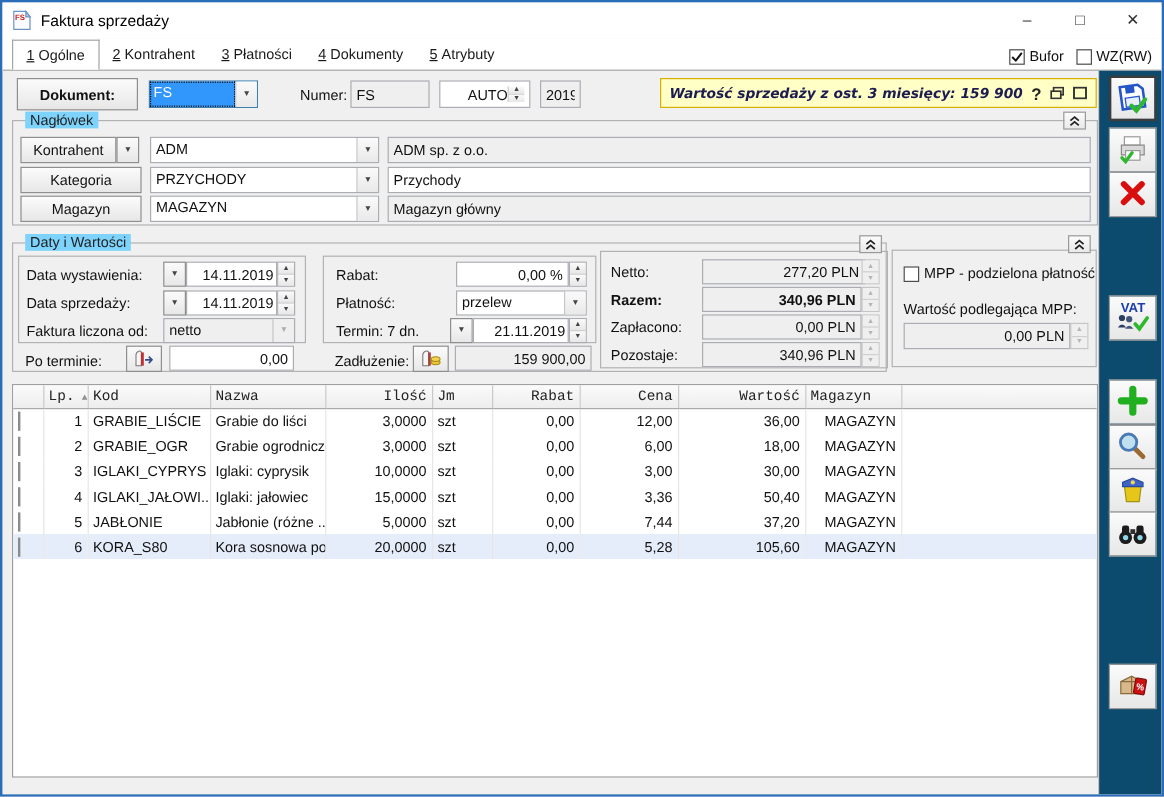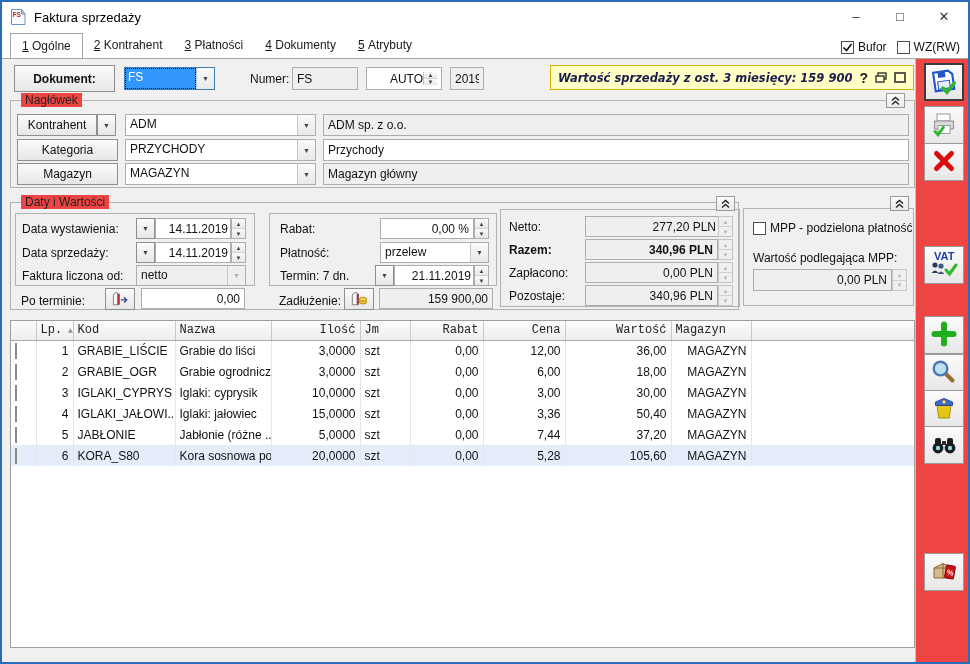--- a/index.html
+++ b/index.html
@@ -49,42 +49,42 @@
   .lbl-numer { left:248px; top:70px; }
   .fld-numer { left:290px; top:65px; width:66px; height:23px; }
   .fld-auto { left:364px; top:65px; width:76px; height:23px; }
   .fld-year { left:448px; top:65px; width:34px; height:23px; }
   .fld-year .val { text-align:center; }
   .infobox { left:548px; top:63px; width:364px; height:25px; background:#ffffc6; border:1px solid #d4af00; display:flex; align-items:center; padding:0 7px; gap:7px; }
   .infotext { flex:1; font-family:"DejaVu Sans",sans-serif; font-style:italic; font-weight:bold; font-size:11.5px; color:#1c1c50; white-space:nowrap; overflow:hidden; }
   .qmark { font-weight:bold; font-size:14px; color:#222; }
   
   .groupbox { position:absolute; border:1px solid #b2b2b2; }
-  .legend { position:absolute; top:-8px; left:10px; background:#ef4444; padding:0 4px; color:#222; }
+  .legend { position:absolute; top:-8px; left:10px; background:#7dd3fc; padding:0 4px; color:#222; }
   .gb-naglowek { left:8px; top:98px; width:905px; height:88px; }
   .ng-row { position:absolute; height:22px; }
   .gb-daty { left:8px; top:200px; width:729px; height:108px; }
   .ipanel { position:absolute; border:1px solid #b2b2b2; }
   .panel-dates { left:4px; top:10px; width:240px; height:73px; }
   .panel-mid { left:258px; top:10px; width:228px; height:73px; }
   .panel-netto { left:489px; top:6px; width:240px; height:98px; }
   .panel-mpp { left:741px; top:206px; width:171px; height:98px; border:1px solid #b2b2b2; position:absolute; }
   .chev { position:absolute; width:19px; height:15px; border:1px solid #9a9a9a; background:linear-gradient(#fbfbfb,#e9e9e9); display:flex; align-items:center; justify-content:center; }
   
   .grid { position:absolute; left:8px; top:318px; width:905px; height:328px; background:#fff; border:1px solid #9f9f9f; overflow:hidden; }
   table { border-collapse:collapse; table-layout:fixed; width:903px; font-size:12px; }
   th { height:19px; background:linear-gradient(#fbfbfb,#ededed); border-right:1px solid #c9c9c9; border-bottom:1px solid #a9a9a9; font-weight:normal; color:#222; padding:0 4px; text-align:left; white-space:nowrap; overflow:hidden;font-family:Liberation Mono, monospace; }
   td { height:21px; border-right:1px solid #e6e6e6; padding:0 4px; white-space:nowrap; overflow:hidden; }
   th:last-child, td:last-child { border-right:none; }
   .num { text-align:right; }
   tr.sel td { background:#e6edfa; }
   .rowcb { width:13px; height:13px; border:1px solid #8a8a8a; background:#fff; margin:0 auto; }
   .sort { font-size:8px; color:#909090; margin-left:6px; }
   
-  .sidebar { position:absolute; left:913px; top:57px; bottom:0; width:53px; border-left:1px solid #c4c4c4; background:#ef4444; }
+  .sidebar { position:absolute; left:913px; top:57px; bottom:0; width:53px; border-left:1px solid #c4c4c4; background:#0c4a6e; }
   .sbtn { position:absolute; left:8px; width:40px; height:38px; border:1px solid #9a9a9a; background:linear-gradient(#fbfbfb,#e7e7e7); display:flex; align-items:center; justify-content:center; }
   .sbtn.focused { border:2px solid #3c3c3c; }
   .mini-ic { display:flex; align-items:center; justify-content:center; }
 </style>
 </head>
 <body>
 
 <div class="window">
 
   <div class="titlebar">

